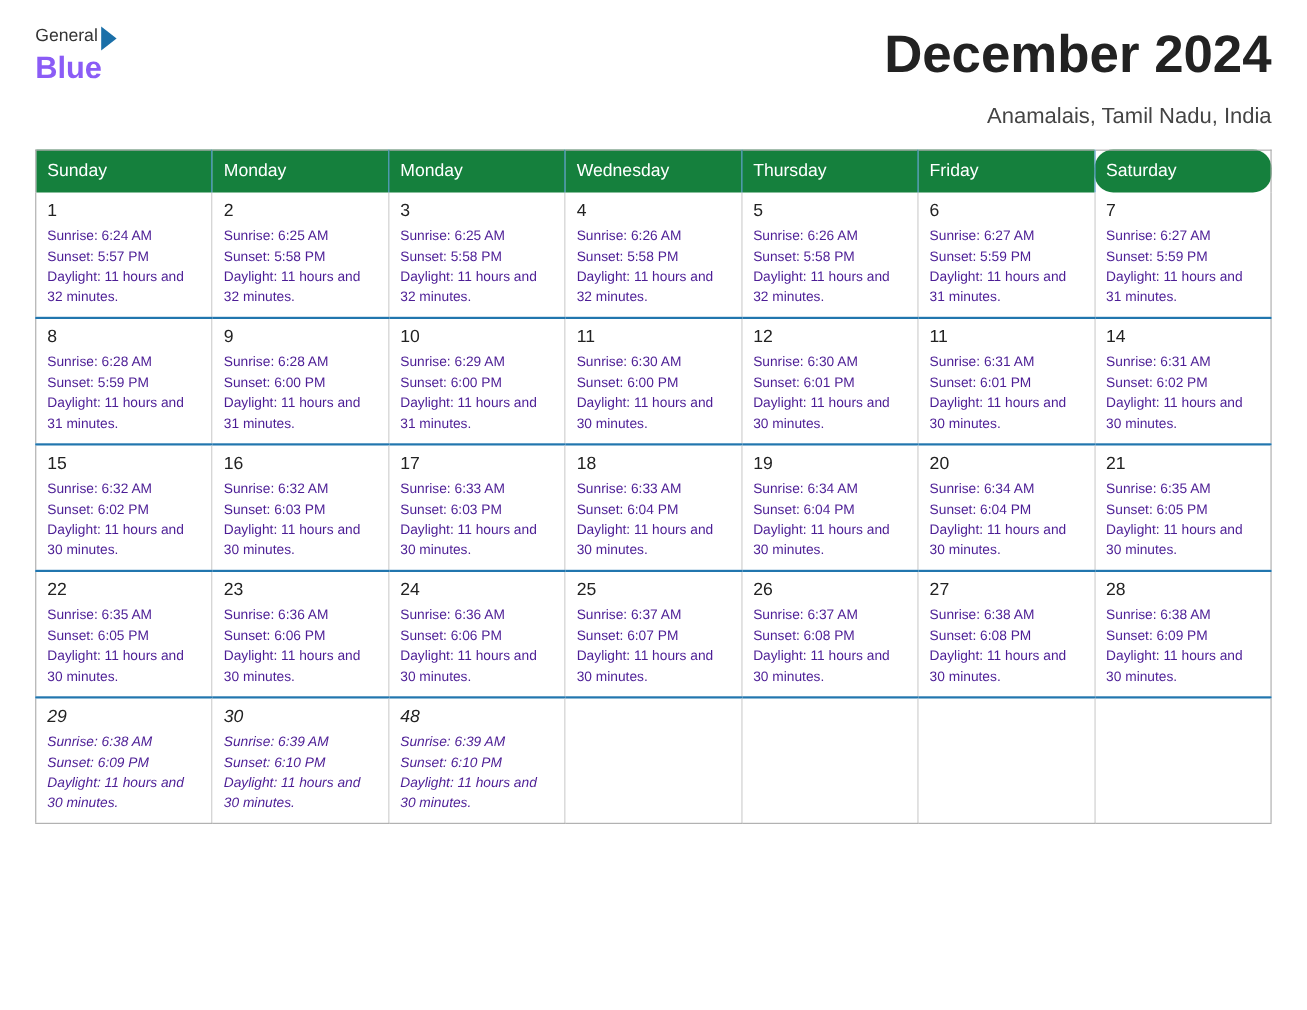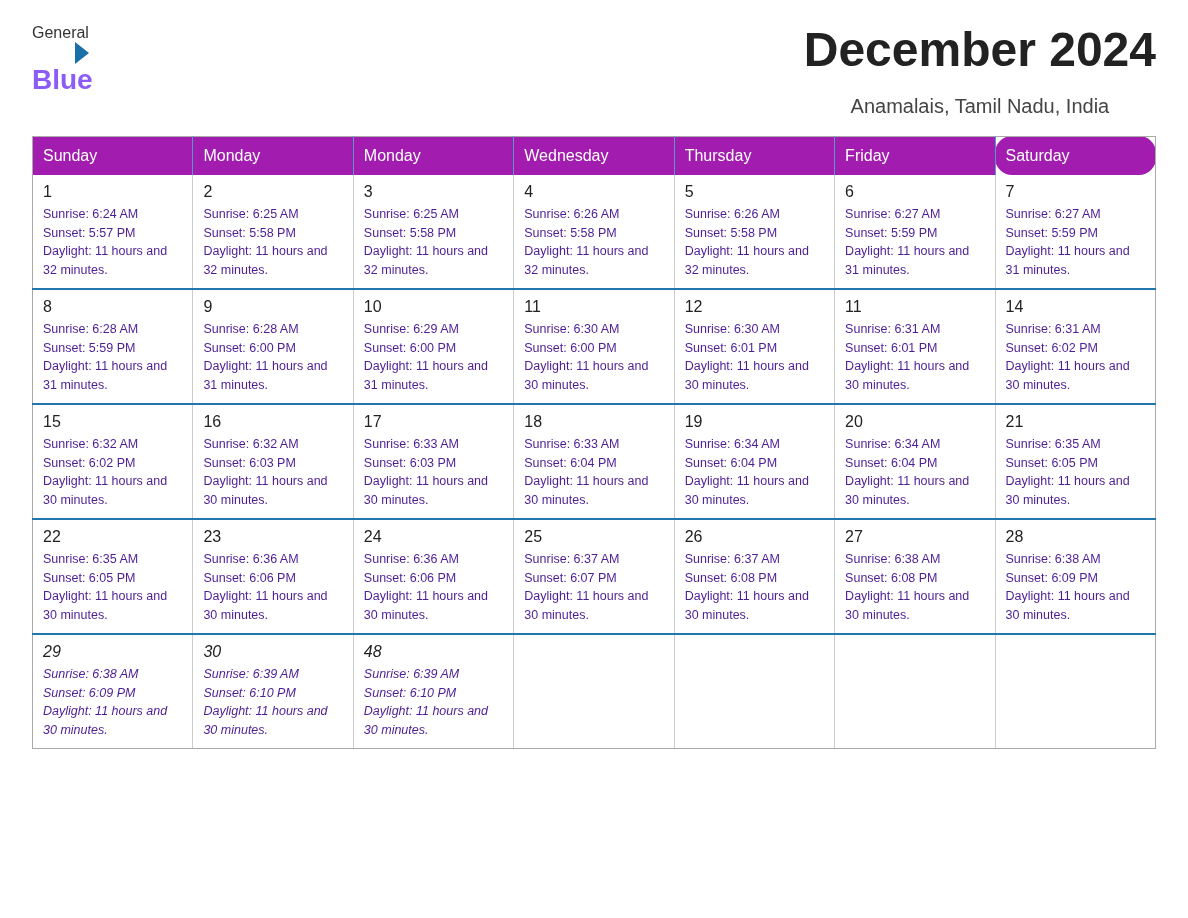--- a/index.html
+++ b/index.html
@@ -26,40 +26,40 @@
       display: inline-block;
       width: 0;
       height: 0;
       border-left: 14px solid #1a6fa8;
       border-top: 11px solid transparent;
       border-bottom: 11px solid transparent;
       margin-left: 3px;
       vertical-align: middle;
     }
     .title-section {
-      text-align: center;
+      text-align: right;
     }
     .month-title {
       font-size: 48px;
       font-weight: bold;
       color: #222;
       line-height: 1.1;
     }
     .location {
       font-size: 20px;
       color: #444;
       margin-top: 18px;
     }
     .calendar-table {
       width: 100%;
       border-collapse: collapse;
       border: 1px solid #aaa;
     }
     .calendar-table th {
-      background-color: #a21caf;
+      background-color: #15803d;
       color: #ffffff;
       padding: 10px 10px;
       text-align: left;
       font-size: 16px;
       font-weight: normal;
       border-right: 1px solid #5599cc;
     }
     .calendar-table th:last-child {
       border-right: none;
       border-radius: 17px;
@@ -91,22 +91,21 @@
     .day-info {
       font-size: 12.5px;
       line-height: 1.5;
       color: #4c1d95;
     }
     .empty-cell {
       background: #fff;
     }
     .logo-line1 {
       display: flex;
-      align-items: flex-end;
-      flex-direction: column;
+      align-items: flex-start;
     }
     .logo-line2 {
       color: #8b5cf6;
       font-size: 28px;
       font-weight: bold;
       margin-left: 0px;
     }
   </style>
 </head>
 <body>

